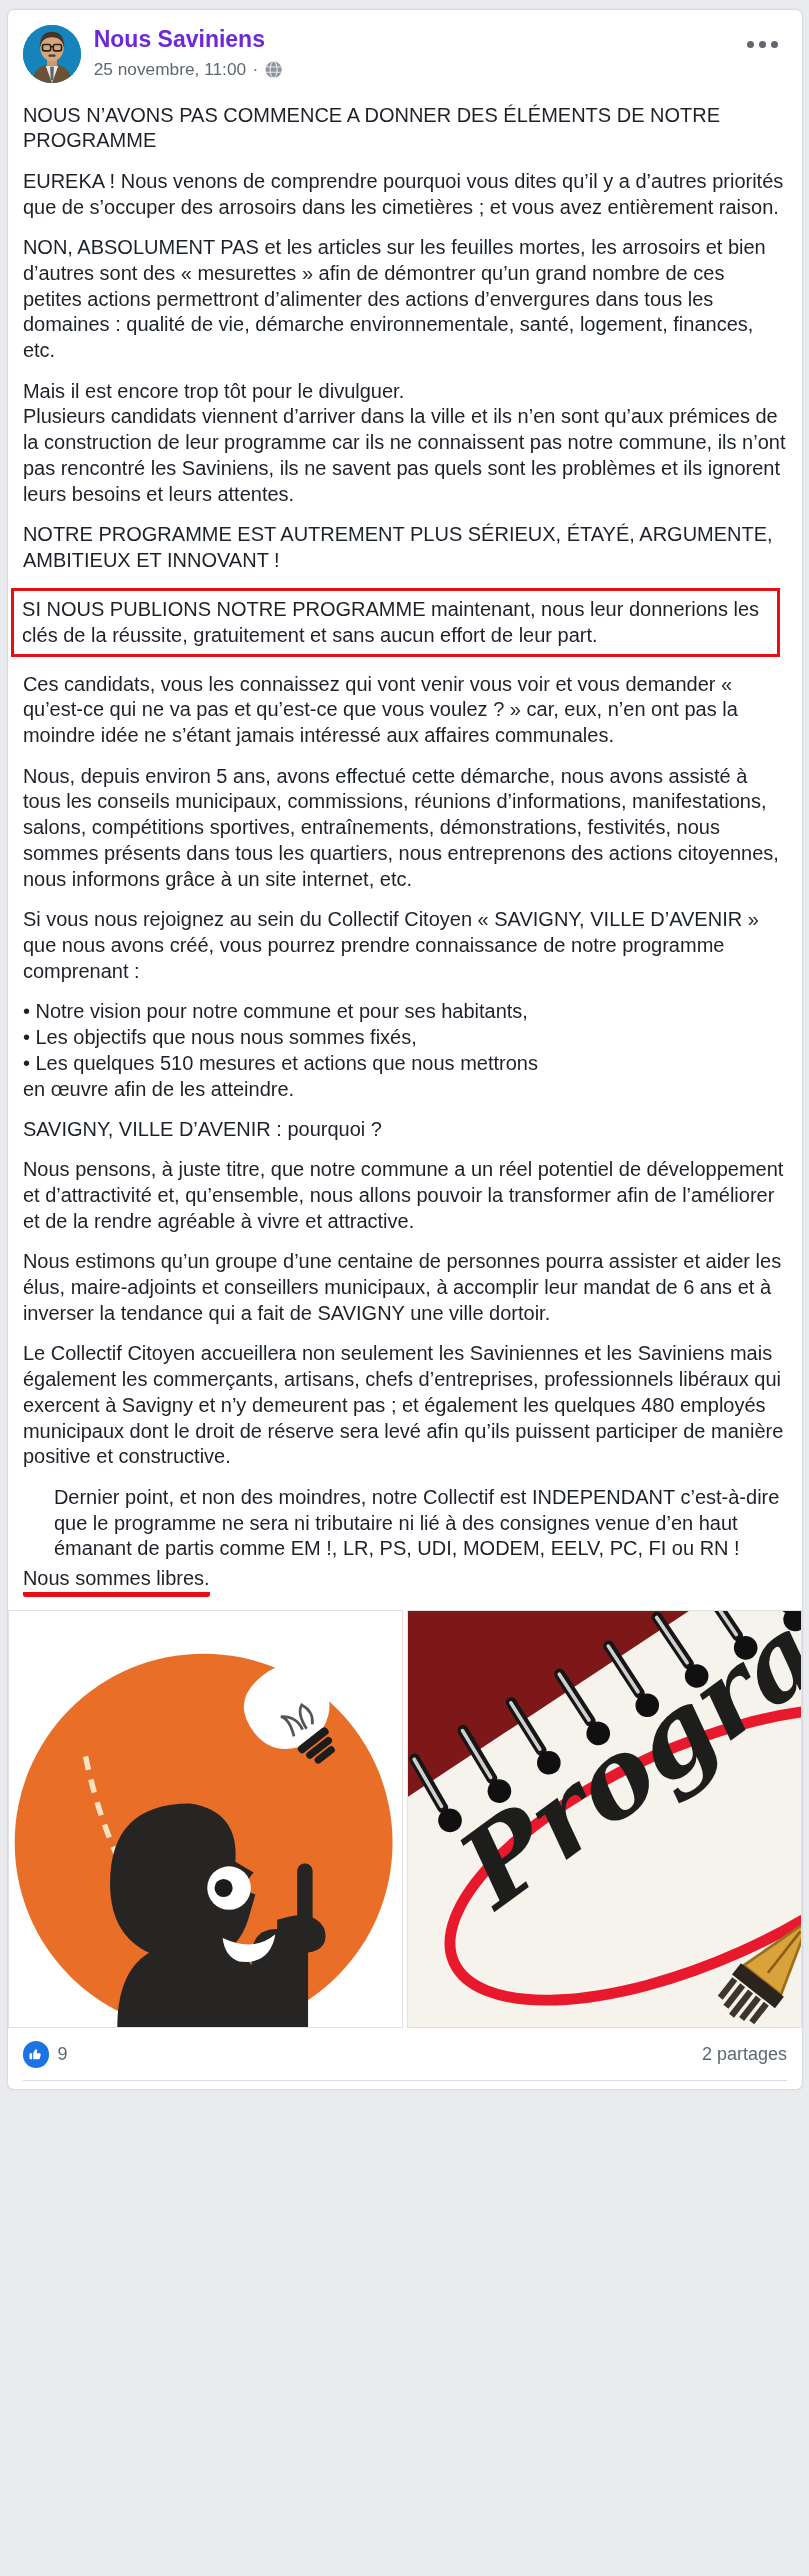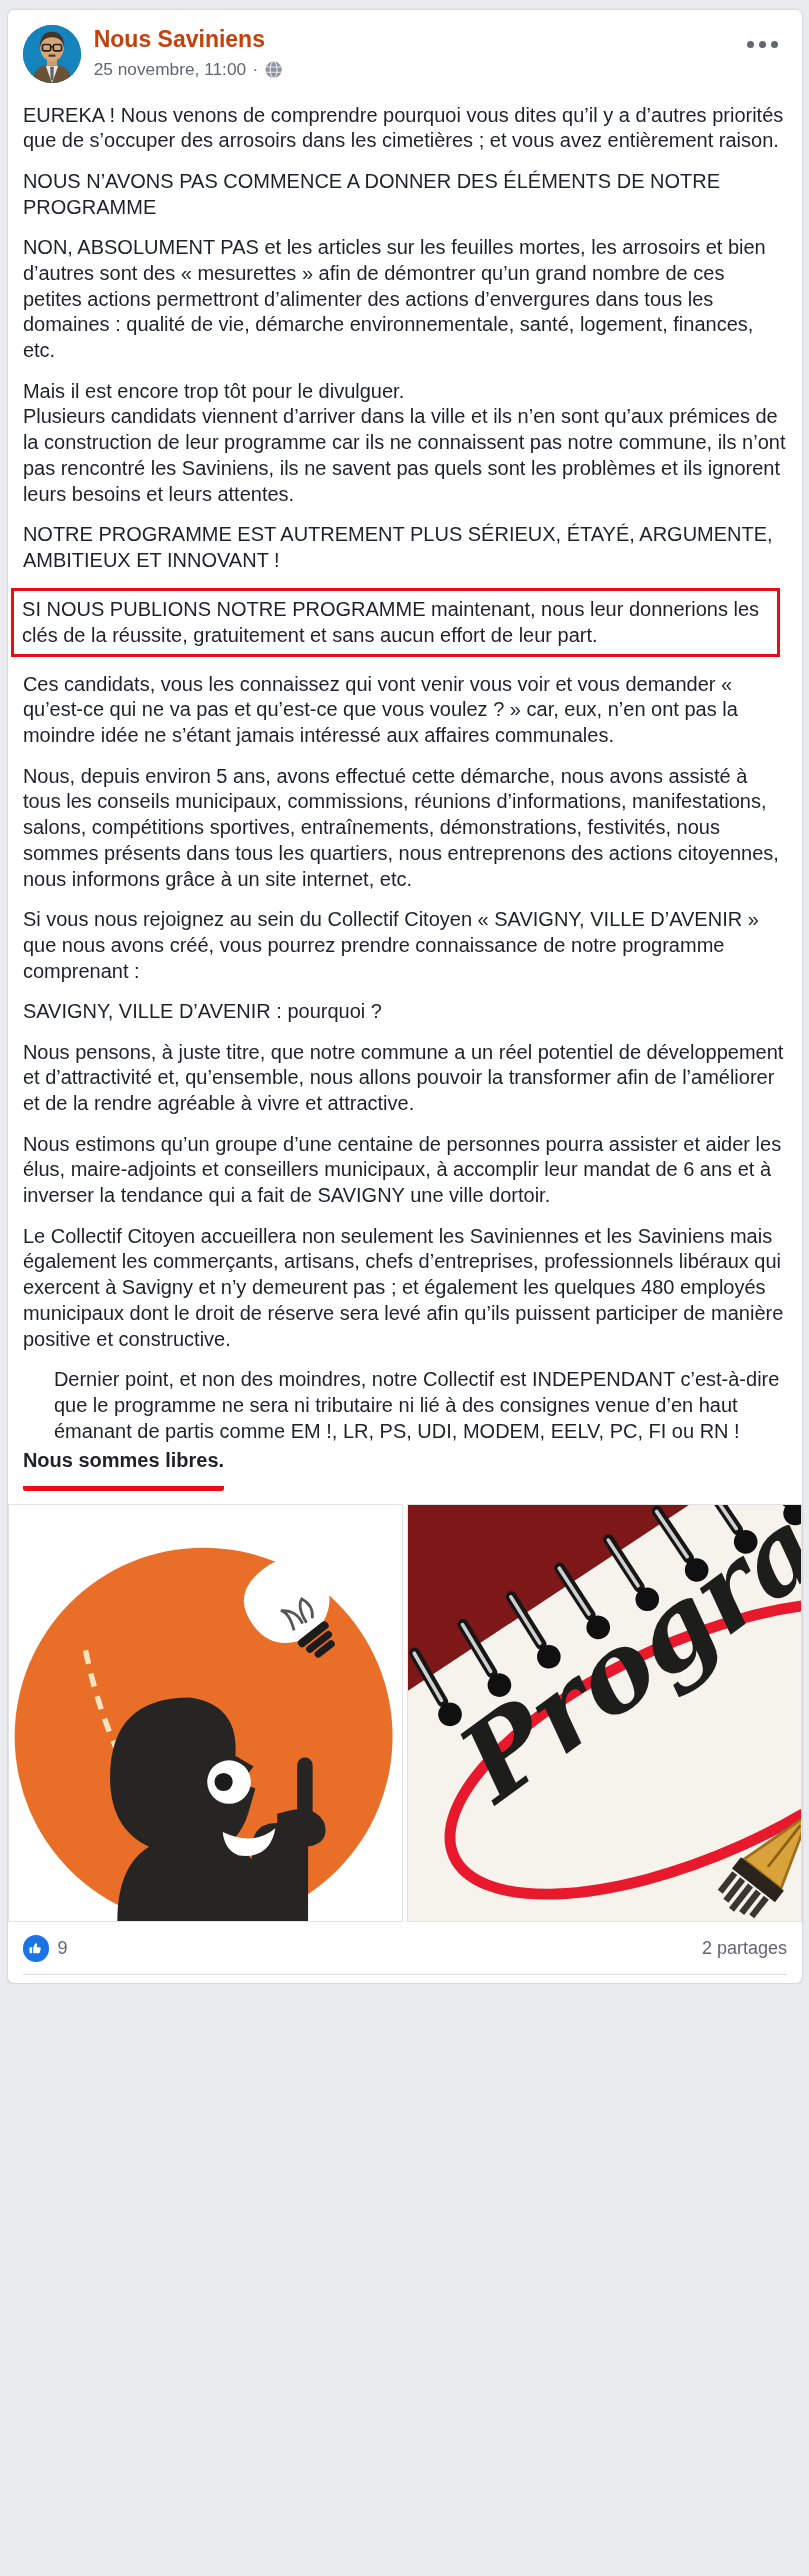--- a/index.html
+++ b/index.html
@@ -25,21 +25,21 @@
     position:relative;
   }
   .avatar{
     width:58px;height:58px;border-radius:50%;
     overflow:hidden;flex:0 0 58px;
     background:#1584bd;
   }
   .avatar svg{display:block;width:100%;height:100%;}
   .header-text{margin-left:12.8px;padding-top:1.8px;}
   .author-name{
-    color:#c2410c;font-weight:bold;font-size:23px;line-height:1.2;
+    color:#6d28d9;font-weight:bold;font-size:23px;line-height:1.2;
     text-decoration:none;display:inline-block;
   }
   .meta-line{
     display:flex;align-items:center;gap:6.4px;
     color:#616770;font-size:17.3px;margin-top:5.5px;
   }
   .globe{width:17.3px;height:17.3px;display:inline-block;}
   .menu-dots{
     position:absolute;top:27px;right:20px;
     display:flex;gap:4.6px;cursor:pointer;padding:3.7px;
@@ -62,22 +62,21 @@
     border:3.7px solid #e80f14;
     margin:1.8px 7.3px 14.6px -12px;
     padding:5.5px 11px 5.5px 8.2px;
   }
   .post-body p.pre-closing{margin-bottom:3.7px;margin-left:31px;}
   .post-body p.closing{margin-bottom:12.8px;}
   .red-underline{
     display:inline-block;
     border-bottom:5.5px solid #e80f14;
     border-radius:2.7px;
-    padding-bottom:12px;
-    font-weight:bold;
+    padding-bottom:0;
   }
   
   .post-images{
     display:flex;
     gap:3.7px;
     background:#fff;
     margin-top:5.5px;
   }
   .post-image{
     flex:1 1 0;
@@ -149,30 +148,34 @@
       </div>
     </div>
     <div class="menu-dots">
       <i></i>
         <i></i>
         <i></i>
     </div>
   </div>
 
   <div class="post-body">
+    <p>NOUS N’AVONS PAS COMMENCE A DONNER DES ÉLÉMENTS DE NOTRE PROGRAMME</p>
     <p>EUREKA ! Nous venons de comprendre pourquoi vous dites qu’il y a d’autres priorités que de s’occuper des arrosoirs dans les cimetières ; et vous avez entièrement raison.</p>
-    <p>NOUS N’AVONS PAS COMMENCE A DONNER DES ÉLÉMENTS DE NOTRE PROGRAMME</p>
     <p>NON, ABSOLUMENT PAS et les articles sur les feuilles mortes, les arrosoirs et bien d’autres sont des « mesurettes » afin de démontrer qu’un grand nombre de ces petites actions permettront d’alimenter des actions d’envergures dans tous les domaines : qualité de vie, démarche environnementale, santé, logement, finances, etc.</p>
     <p>Mais il est encore trop tôt pour le divulguer.
 Plusieurs candidats viennent d’arriver dans la ville et ils n’en sont qu’aux prémices de la construction de leur programme car ils ne connaissent pas notre commune, ils n’ont pas rencontré les Saviniens, ils ne savent pas quels sont les problèmes et ils ignorent leurs besoins et leurs attentes.</p>
     <p>NOTRE PROGRAMME EST AUTREMENT PLUS SÉRIEUX, ÉTAYÉ, ARGUMENTE, AMBITIEUX ET INNOVANT !</p>
     <p class="boxed">SI NOUS PUBLIONS NOTRE PROGRAMME maintenant, nous leur donnerions les clés de la réussite, gratuitement et sans aucun effort de leur part.</p>
     <p>Ces candidats, vous les connaissez qui vont venir vous voir et vous demander « qu’est-ce qui ne va pas et qu’est-ce que vous voulez ? » car, eux, n’en ont pas la moindre idée ne s’étant jamais intéressé aux affaires communales.</p>
     <p>Nous, depuis environ 5 ans, avons effectué cette démarche, nous avons assisté à tous les conseils municipaux, commissions, réunions d’informations, manifestations, salons, compétitions sportives, entraînements, démonstrations, festivités, nous sommes présents dans tous les quartiers, nous entreprenons des actions citoyennes, nous informons grâce à un site internet, etc.</p>
     <p>Si vous nous rejoignez au sein du Collectif Citoyen « SAVIGNY, VILLE D’AVENIR » que nous avons créé, vous pourrez prendre connaissance de notre programme comprenant :</p>
+    <p>• Notre vision pour notre commune et pour ses habitants,
+• Les objectifs que nous nous sommes fixés,
+• Les quelques 510 mesures et actions que nous mettrons
+en œuvre afin de les atteindre.</p>
     <p>SAVIGNY, VILLE D’AVENIR : pourquoi ?</p>
     <p>Nous pensons, à juste titre, que notre commune a un réel potentiel de développement et d’attractivité et, qu’ensemble, nous allons pouvoir la transformer afin de l’améliorer et de la rendre agréable à vivre et attractive.</p>
     <p>Nous estimons qu’un groupe d’une centaine de personnes pourra assister et aider les élus, maire-adjoints et conseillers municipaux, à accomplir leur mandat de 6 ans et à inverser la tendance qui a fait de SAVIGNY une ville dortoir.</p>
     <p>Le Collectif Citoyen accueillera non seulement les Saviniennes et les Saviniens mais également les commerçants, artisans, chefs d’entreprises, professionnels libéraux qui exercent à Savigny et n’y demeurent pas ; et également les quelques 480 employés municipaux dont le droit de réserve sera levé afin qu’ils puissent participer de manière positive et constructive.</p>
     <p class="pre-closing">Dernier point, et non des moindres, notre Collectif est INDEPENDANT c’est-à-dire que le programme ne sera ni tributaire ni lié à des consignes venue d’en haut émanant de partis comme EM !, LR, PS, UDI, MODEM, EELV, PC, FI ou RN !</p>
     <p class="closing"><span class="red-underline">Nous sommes libres.</span></p>
   </div>
 
   <div class="post-images">
 

